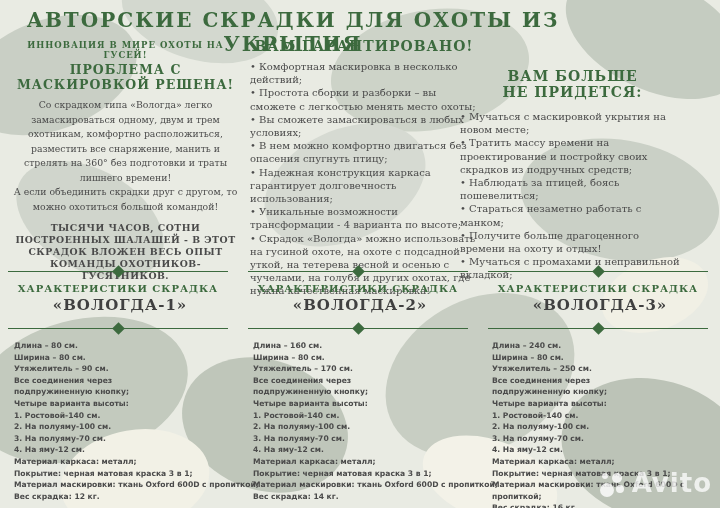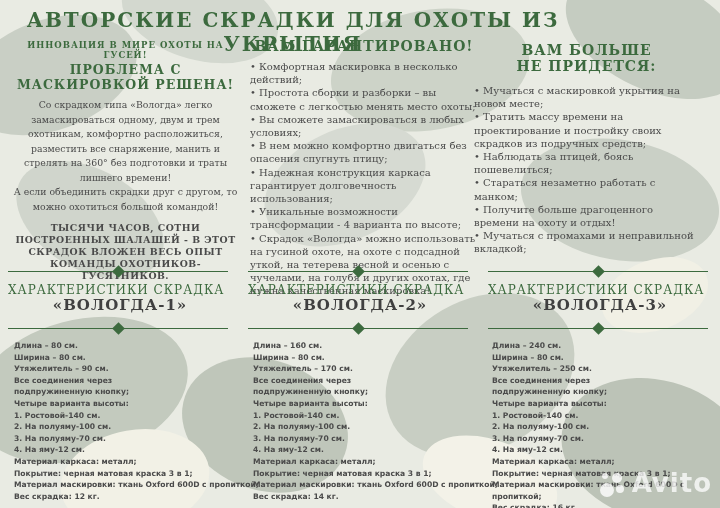--- a/index.html
+++ b/index.html
@@ -13,42 +13,42 @@
     .camo div { position: absolute; border-radius: 50%; }
     .page { position: relative; z-index: 1; width: 720px; height: 508px; }
     .main-title {
       position: absolute; top: 8px; left: 0; width: 586px; text-align: center;
       font-family: "DejaVu Serif", serif; font-weight: bold; font-size: 20px;
       color: #3c6a3e; letter-spacing: 2px;
     }
     .col { position: absolute; top: 38px; }
     .col1 { left: 8px; width: 235px; text-align: center; }
     .col2 { left: 250px; width: 228px; }
-    .col3 { left: 474px; width: 225px; }
+    .col3 { left: 460px; width: 225px; margin-top: 26px; }
     .h-attn { font-weight: bold; font-size: 15px; color: #3c6a3e; text-align: center; letter-spacing: 1px; }
     .h-sub { font-weight: bold; font-size: 8.5px; color: #3c6a3e; text-align: center; letter-spacing: 1px; margin-top: 2px; }
     .h-problem { font-weight: bold; font-size: 12.5px; color: #3c6a3e; text-align: center; letter-spacing: 1px; line-height: 15px; margin-top: 2px; }
     .para { font-size: 9.3px; color: #4a4a4a; line-height: 14.5px; margin-top: 6px; text-align: center; }
     .bottom-bold { font-weight: bold; font-size: 9.3px; color: #4a4a4a; text-align: center; line-height: 12px; margin-top: 8px; letter-spacing: 0.5px; }
     .col-title { font-weight: bold; font-size: 14px; color: #3c6a3e; text-align: center; letter-spacing: 1px; }
     .col3 .col-title { line-height: 16px; margin-top: 4px; }
     .bullets { margin-top: 6px; font-size: 10px; color: #4a4a4a; line-height: 13.2px; }
     .col3 .bullets { margin-top: 10px; }
     .bullets .b { margin-bottom: 0; }
     .spec-header { position: absolute; top: 266px; height: 60px; width: 220px; }
     .spec-header .line { position: absolute; left: 0; right: 0; height: 1px; background: #3c6a3e; }
     .spec-header .line.top { top: 5px; }
     .spec-header .line.bot { top: 62px; }
     .spec-header .diamond {
       position: absolute; left: 50%; width: 9px; height: 9px; margin-left: -4.5px;
       background: #3c6a3e; transform: rotate(45deg);
     }
     .spec-header .diamond.top { top: 1px; }
     .spec-header .diamond.bot { top: 58px; }
-    .spec-label { position: absolute; top: 17px; left: 0; right: 0; text-align: left; font-weight: normal; font-size: 12px; color: #3c6a3e; letter-spacing: 1px; }
+    .spec-label { position: absolute; top: 17px; left: 0; right: 0; text-align: center; font-weight: bold; font-size: 10px; color: #3c6a3e; letter-spacing: 1px; }
     .spec-name { position: absolute; top: 30px; left: 4px; right: 0; text-align: center; font-weight: bold; font-size: 15px; color: #404040; letter-spacing: 1px; }
     .sh1 { left: 8px; } .sh2 { left: 248px; } .sh3 { left: 488px; }
     .specs { position: absolute; top: 340px; font-family: "DejaVu Sans", sans-serif; font-weight: bold; font-size: 7.6px; color: #4a4a4a; line-height: 11.6px; }
     .sp1 { left: 14px; } .sp2 { left: 253px; } .sp3 { left: 492px; }
     .watermark {
       position: absolute; right: 8px; bottom: 10px; font-family: "DejaVu Sans", sans-serif;
       font-size: 26px; color: rgba(255,255,255,0.75); font-weight: bold; letter-spacing: 1px;
       display: flex; align-items: center; gap: 4px;
     }
     .wm-dots { position: relative; width: 28px; height: 24px; }

